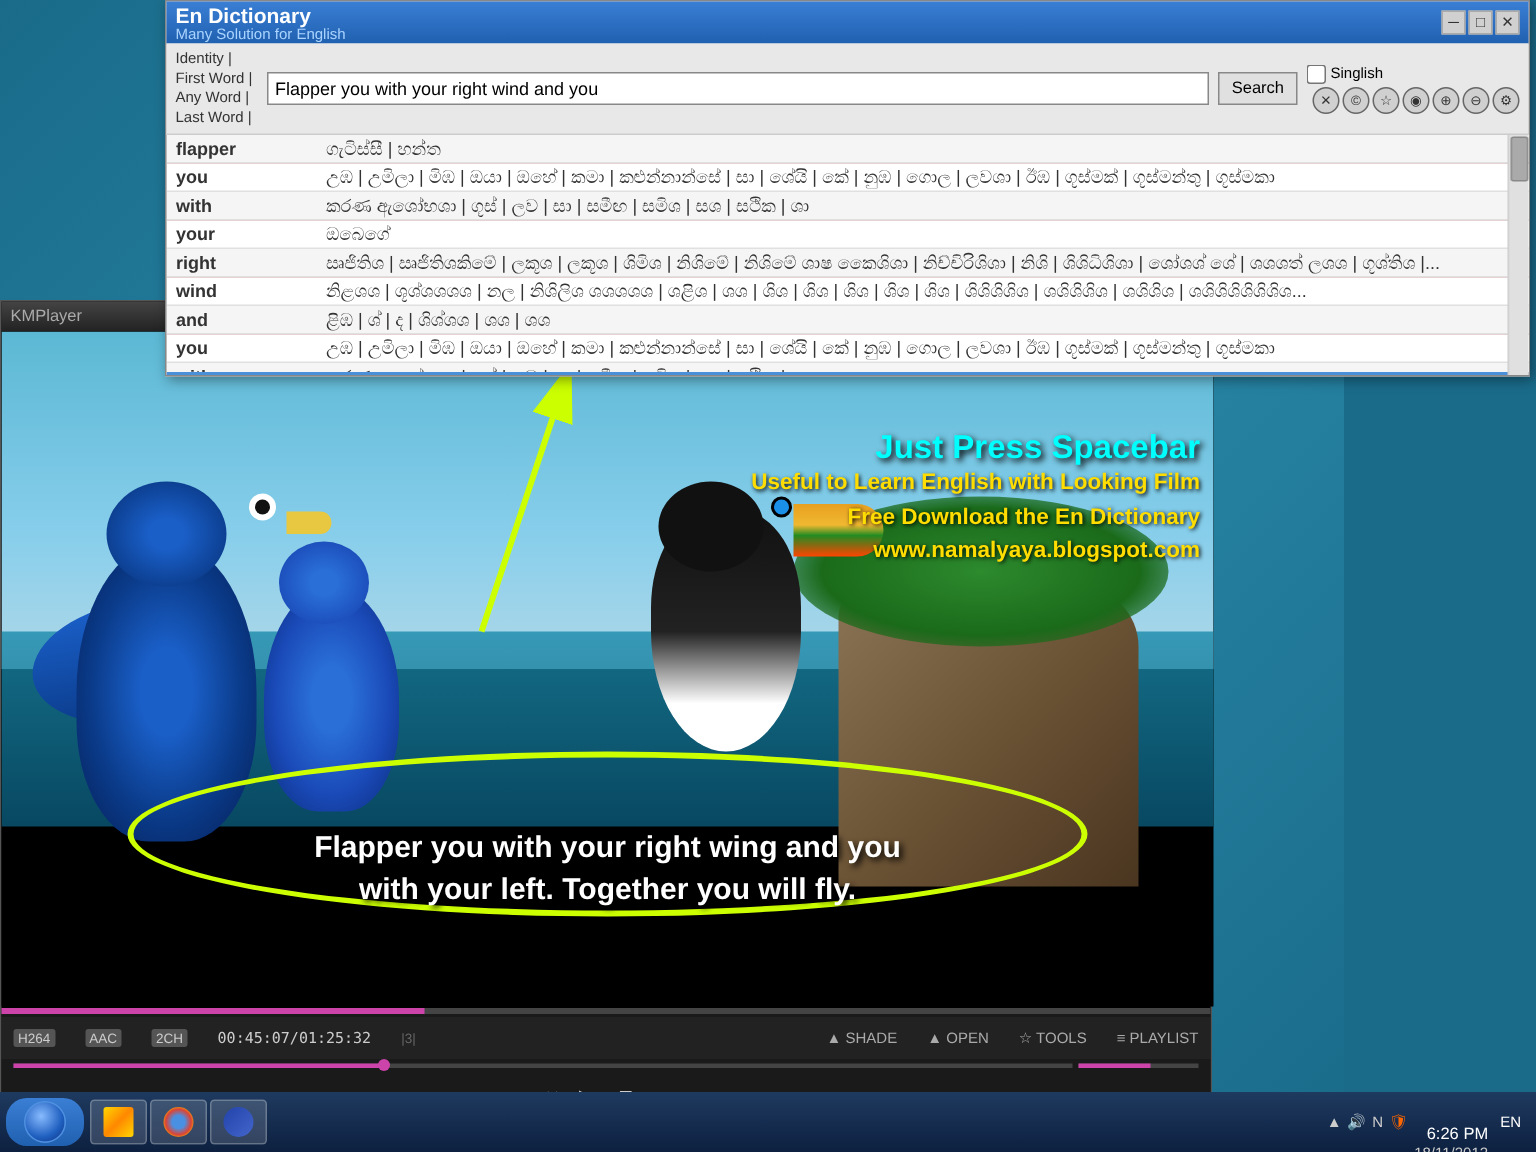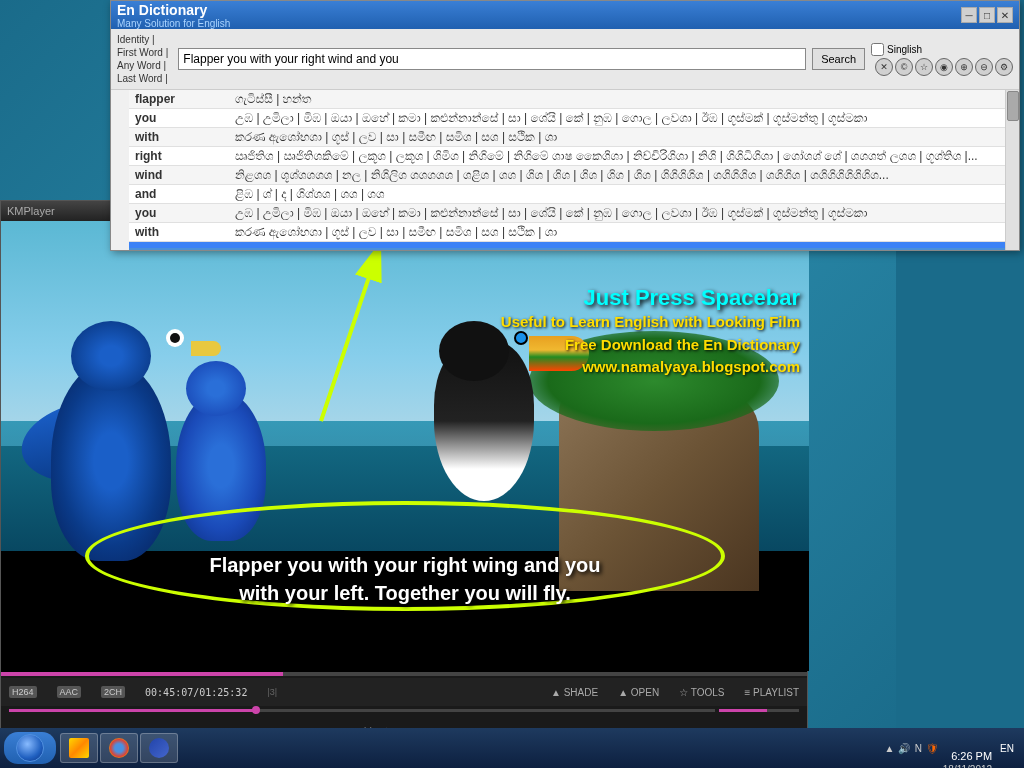--- a/index.html
+++ b/index.html
@@ -141,25 +141,24 @@
       font-size: 9px;
       display: flex;
       align-items: center;
       justify-content: center;
       cursor: pointer;
       color: #333;
     }
 
     
     .dict-content {
-      background: #3b82f6;
+      background: #b91c1c;
       overflow-y: auto;
       height: 160px;
       border-bottom: 2px solid #4a90d9;
-      margin-left: 18px;
     }
 
     .dict-table {
       width: 100%;
       border-collapse: collapse;
       font-size: 12px;
     }
 
     .dict-table tr:nth-child(odd) {
       background: #f5f5f5;
@@ -737,20 +736,24 @@
                   <td>flapper</td>
                   <td>ගැටිස්සී | හන්ත</td>
                 </tr>
                 <tr>
                   <td>you</td>
                   <td>උඹ | උමිලා | මිඹ | ඔයා | ඔහේ | කමා | කළුන්නාන්සේ | සා | ශේයි | කේ | නුඹ | ගොල | ලවශා | ඊඹ | ගූස්මක් | ගූස්මන්තු | ගූස්මකා</td>
                 </tr>
                 <tr>
                   <td>with</td>
                   <td>කරණ ඇශෝභශා | ගූස් | ල‍ව | සා | සමීඟ | සමිශ | සශ | සථික | ශා</td>
+                </tr>
+                <tr>
+                  <td>your</td>
+                  <td>ඔබෙගේ</td>
                 </tr>
                 <tr>
                   <td>right</td>
                   <td>ඍජිතිශ | ඍජිතිශකිමේ | ලකූශ | ලකූශ | ශිමිශ | නිශිමේ | නිශිමේ ශාෂ කෙෙශිශා | නිච්චිරිශිශා | නිශි | ශිශිධිශිශා | ශෝශශ් ශේ | ශශශත් ලශශ | ගූශ්තිශ |...</td>
                 </tr>
                 <tr>
                   <td>wind</td>
                   <td>නිළශශ | ශූශ්ශශශශ | නල | නිශිලිශ ශශශශශ | ශළිශ | ශශ | ශිශ | ශිශ | ශිශ | ශිශ | ශිශ | ශිශිශිශිශ | ශශිශිශිශ | ශශිශිශ | ශශිශිශිශිශිශිශ...</td>
                 </tr>
                 <tr>

